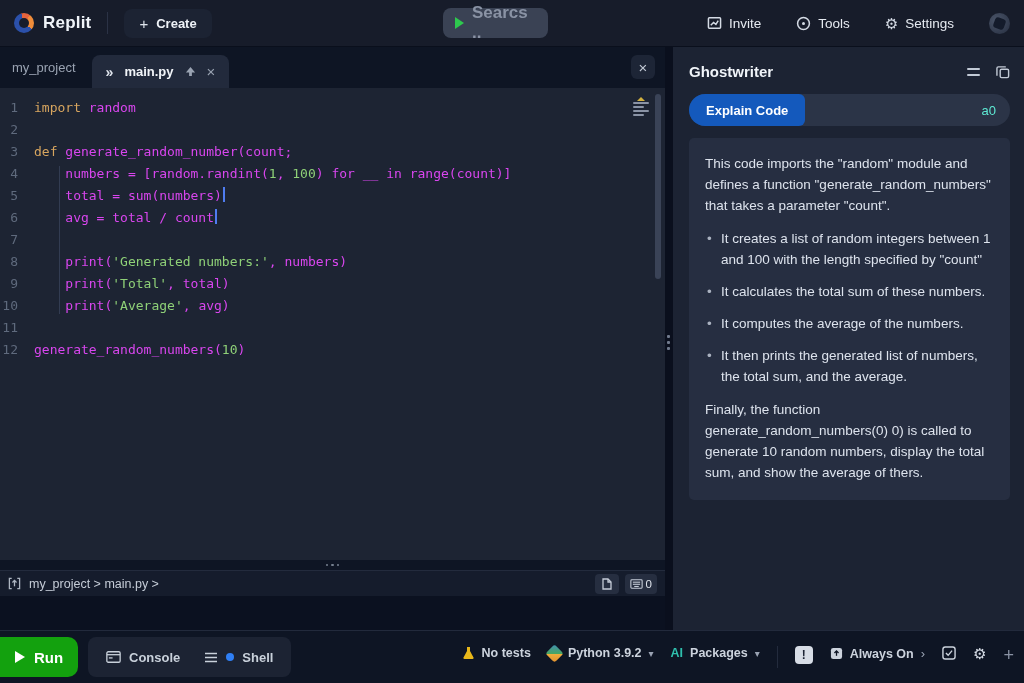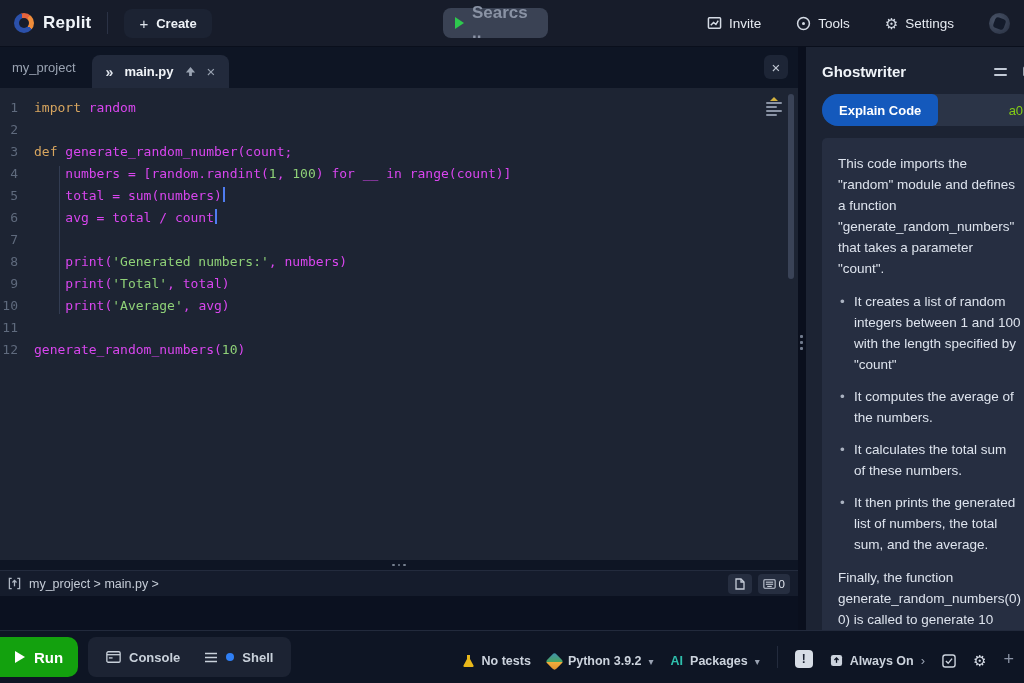--- a/index.html
+++ b/index.html
@@ -23,21 +23,21 @@
   .topbar-right { margin-left:auto; display:flex; align-items:center; gap:35px; }
   .top-item { display:flex; align-items:center; gap:7px; cursor:pointer; }
   .top-item .lbl { font-size:13.5px; color:#e6eaf1; }
   .top-item svg, .top-item .glyph { color:#d5dbe5; }
   .glyph-gear { font-size:15px; line-height:1; color:#d5dbe5; }
   .avatar { width:21px; height:21px; border-radius:50%; background:radial-gradient(circle at 35% 35%, #4a5468, #262e40); position:relative; cursor:pointer; }
   .avatar::after { content:""; position:absolute; left:5px; top:5px; width:11px; height:11px; background:#141b2b; border-radius:3px; transform:rotate(20deg); }
 
   
   .main { flex:1; display:flex; min-height:0; }
-  .editor-pane { width:798px; flex:none; display:flex; flex-direction:column; background:#0e1524; }
+  .editor-pane { width:665px; flex:none; display:flex; flex-direction:column; background:#0e1524; }
 
   .tabbar { height:41px; flex:none; display:flex; align-items:center; background:#0e1524; padding-left:12px; position:relative; }
   .project-label { font-size:13px; color:#9aa3b2; margin-right:16px; }
   .file-tab { height:33px; margin-top:8px; background:#222a3c; border-radius:8px 8px 0 0; display:flex; align-items:center; gap:11px; padding:0 14px; cursor:pointer; }
   .file-tab .chevrons { font-size:14px; font-weight:700; color:#dfe4ec; }
   .file-tab .fname { font-size:13px; font-weight:700; color:#f2f5f9; }
   .file-tab .tab-icon { display:flex; align-items:center; color:#9aa3b2; }
   .file-tab .tab-close { font-size:15px; color:#9aa3b2; cursor:pointer; }
   .pane-close { position:absolute; right:10px; top:8px; width:24px; height:24px; border-radius:6px; background:#1d2536; color:#c2c9d4; font-size:15px; display:flex; align-items:center; justify-content:center; cursor:pointer; }
 
@@ -78,41 +78,41 @@
   .right-panel { flex:1; background:#1c2333; display:flex; flex-direction:column; padding:16px 14px 0 16px; }
   .gw-header { display:flex; align-items:center; }
   .gw-title { font-size:15px; font-weight:700; color:#f0f4f9; }
   .gw-header-icons { margin-left:auto; display:flex; align-items:center; gap:16px; }
   .icon-eq { display:flex; flex-direction:column; gap:4px; cursor:pointer; }
   .icon-eq i { width:13px; height:2px; background:#c2cad6; border-radius:1px; }
   .icon-copy { color:#c2cad6; cursor:pointer; display:flex; }
 
   .explain-bar { margin-top:14px; height:32px; flex:none; background:#2b3447; border-radius:16px; display:flex; align-items:center; overflow:hidden; }
   .explain-btn { height:100%; background:#1459bc; color:#ffffff; font-size:13px; font-weight:700; display:flex; align-items:center; padding:0 17px; border-radius:6px; cursor:pointer; }
-  .explain-hint { margin-left:auto; padding-right:14px; font-size:13px; color:#84cc16; }
+  .explain-hint { margin-left:auto; padding-right:14px; font-size:13px; color:#5eead4; }
 
   .explain-card { margin-top:12px; background:#262e41; border-radius:5px; padding:15px 16px 17px 16px; font-size:13.5px; line-height:21px; color:#dde3ed; }
   .explain-card p { margin:0; }
   .explain-card ul { list-style:none; margin:12px 0; }
   .explain-card li { position:relative; padding-left:16px; margin-bottom:11px; }
   .explain-card li:last-child { margin-bottom:0; }
   .explain-card li::before { content:"•"; position:absolute; left:2px; color:#aab2c0; }
 
   
   .bottombar { height:53px; flex:none; background:#0e1524; border-top:1px solid #222a3c; display:flex; align-items:center; padding-right:10px; }
   .run-btn { width:78px; height:40px; flex:none; background:#13a10e; border-radius:0 10px 10px 0; display:flex; align-items:center; justify-content:center; gap:9px; cursor:pointer; }
   .run-btn .play { width:0; height:0; border-left:10px solid #ffffff; border-top:6px solid transparent; border-bottom:6px solid transparent; }
   .run-btn .lbl { font-size:15px; font-weight:700; color:#ffffff; }
   .term-group { margin-left:10px; height:40px; background:#1c2333; border-radius:8px; display:flex; align-items:center; gap:24px; padding:0 18px; }
   .term-item { display:flex; align-items:center; gap:8px; cursor:pointer; }
   .term-item .lbl { font-size:13px; color:#c9d1db; font-weight:600; }
   .term-item svg { color:#c9d1db; }
   .shell-dot { width:8px; height:8px; border-radius:50%; background:#2f7ff5; }
 
-  .status-right { margin-left:auto; display:flex; align-items:flex-end; gap:17px; }
+  .status-right { margin-left:auto; display:flex; align-items:flex-start; gap:17px; }
   .status-item { display:flex; align-items:center; gap:7px; cursor:pointer; }
   .status-item .lbl { font-size:12.5px; color:#ccd3dd; font-weight:600; }
   .caret-down { font-size:10px; color:#9aa3b3; }
   .py-diamond { width:13px; height:13px; border-radius:3px; transform:rotate(45deg); background:linear-gradient(135deg, #3f8fb5 0%, #4aa564 50%, #f2b03d 50%, #e08f2e 100%); }
   .ai-txt { font-size:12.5px; font-weight:700; color:#2fbfad; }
   .excl-badge { width:18px; height:18px; border-radius:4px; background:#d7dde6; color:#1c2333; font-size:12px; font-weight:800; display:flex; align-items:center; justify-content:center; cursor:pointer; }
   .chev-r { font-size:13px; color:#9aa3b3; }
   .plus-tool { font-size:18px; color:#8a93a5; cursor:pointer; line-height:1; }
   .status-sep { width:1px; height:22px; background:#232b3d; }
 </style>
@@ -306,22 +306,22 @@
 
       <div class="explain-bar">
         <span class="explain-btn">Explain Code</span>
         <span class="explain-hint">a0</span>
       </div>
 
       <div class="explain-card">
         <p>This code imports the "random" module and defines a function "generate_random_numbers" that takes a parameter "count".</p>
         <ul id="gw-bullets">
             <li>It creates a list of random integers between 1 and 100 with the length specified by "count"</li>
+            <li>It calculates the total sum of these numbers.</li>
             <li>It computes the average of the numbers.</li>
-            <li>It calculates the total sum of these numbers.</li>
             <li>It then prints the generated list of numbers, the total sum, and the average.</li>
           </ul>
         <p>Finally, the function generate_random_numbers(0) 0) is called to generate 10 random numbers, display the total sum, and show the average of thers.</p>
       </div>
     </div>
   </div>
 
   <div class="bottombar">
     <div class="run-btn">
       <span class="play"></span>

